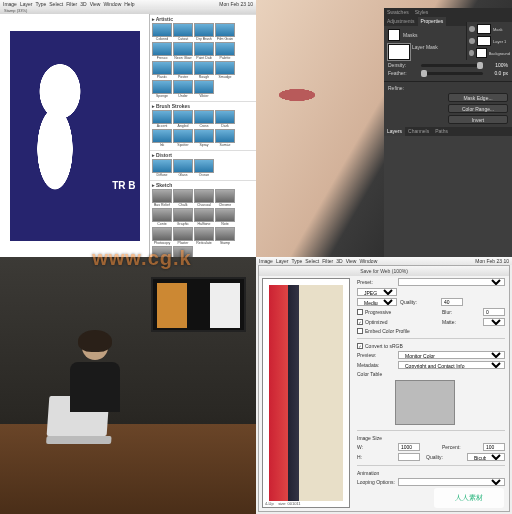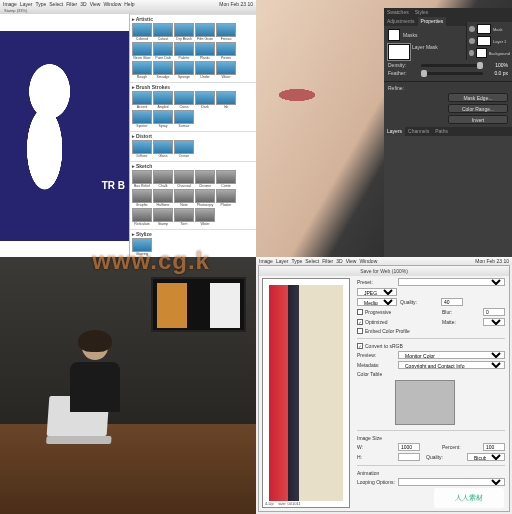--- a/index.html
+++ b/index.html
@@ -11,21 +11,21 @@
   .q4 { left: 256px; top: 257px; width: 256px; height: 257px; background: #eee; }
 
   
   .mac-menubar { height: 8px; background: linear-gradient(#f9f9f9,#e6e6e6); font-size: 5px; line-height: 8px; padding: 0 3px; display: flex; gap: 3px; color: #333; white-space: nowrap; overflow: hidden; }
   .mac-menubar span { flex: 0 0 auto; }
   .mac-menubar .spacer { flex: 1; }
 
   
   .q1 .app-chrome { height: 6px; background: linear-gradient(#e8e8e8,#d4d4d4); font-size: 4px; color:#555; padding-left:4px; line-height:6px;}
   .q1 .body { display: flex; height: calc(100% - 14px); }
-  .q1 .preview { width: 130px; background: #fff; border-right: 1px solid #bbb; display:flex; align-items:center; justify-content:center; }
+  .q1 .preview { width: 150px; background: #fff; border-right: 1px solid #bbb; display:flex; align-items:center; justify-content:center; }
   .q1 .preview .art { width: 130px; height: 210px; background:#26246e; position: relative; overflow:hidden; }
   .q1 .art::before { content:""; position:absolute; inset:10px 20px 20px 10px; background: radial-gradient(ellipse 45px 60px at 40% 28%, #fff 45%, transparent 46%), radial-gradient(ellipse 35px 80px at 35% 60%, #fff 50%, transparent 51%); }
   .q1 .art .tag { position:absolute; right:4px; bottom:50px; color:#fff; font-size:10px; font-weight:bold; line-height:10px;}
   .q1 .gallery { flex:1; overflow: auto; font-size: 5px; }
   .q1 .cat { padding: 1px 2px; border-top: 1px solid #ddd; }
   .q1 .cat-title { font-weight: bold; color:#444; }
   .q1 .thumbs { display: flex; flex-wrap: wrap; gap: 1px; padding:1px 0 2px; }
   .q1 .thumb { width: 20px; }
   .q1 .thumb .pic { width:20px; height:14px; background: linear-gradient(#6ab0d8,#2a78aa); border:1px solid #999; }
   .q1 .thumb .pic.grey { background: linear-gradient(#aaa,#666); }
@@ -80,21 +80,21 @@
   .q4 .row { display:flex; align-items:center; gap:3px; }
   .q4 .row label { width:38px; }
   .q4 select, .q4 input[type=text] { font-size:5px; height:8px; border:1px solid #aaa; background:#fff; padding:0 2px; }
   .q4 .chk { display:flex; align-items:center; gap:2px; }
   .q4 .chk .box { width:6px; height:6px; border:1px solid #666; background:#fff; display:inline-flex; align-items:center; justify-content:center; font-size:4px; color:#333;}
   .q4 .ct { width:60px; height:45px; background:#bbb; border:1px solid #888; margin:1px 0 1px 38px;}
   .q4 .divider { height:1px; background:#ccc; margin:2px 0; }
   .q4 .val { width:22px; }
 
   
-  .wm { position:absolute; left:18%; top:48%; font-size:24px; font-weight:bold; color:#e83; opacity:.55; letter-spacing:1px; text-shadow:0 0 3px #000; pointer-events:none;text-align:right;}
+  .wm { position:absolute; left:18%; top:48%; font-size:20px; font-weight:bold; color:#e83; opacity:.55; letter-spacing:1px; text-shadow:0 0 3px #000; pointer-events:none;text-align:right;}
   .wm2 { position:absolute; right:8px; bottom:6px; width:70px; height:20px; background:#fff; border-radius:3px; display:flex; align-items:center; justify-content:center; font-size:7px; color:#0a6; opacity:.85; pointer-events:none;}
 </style>
 </head>
 <body>
 
 <div class="quad q1">
   <div class="mac-menubar">
     <span>Image</span>
     <span>Layer</span>
     <span>Type</span>

